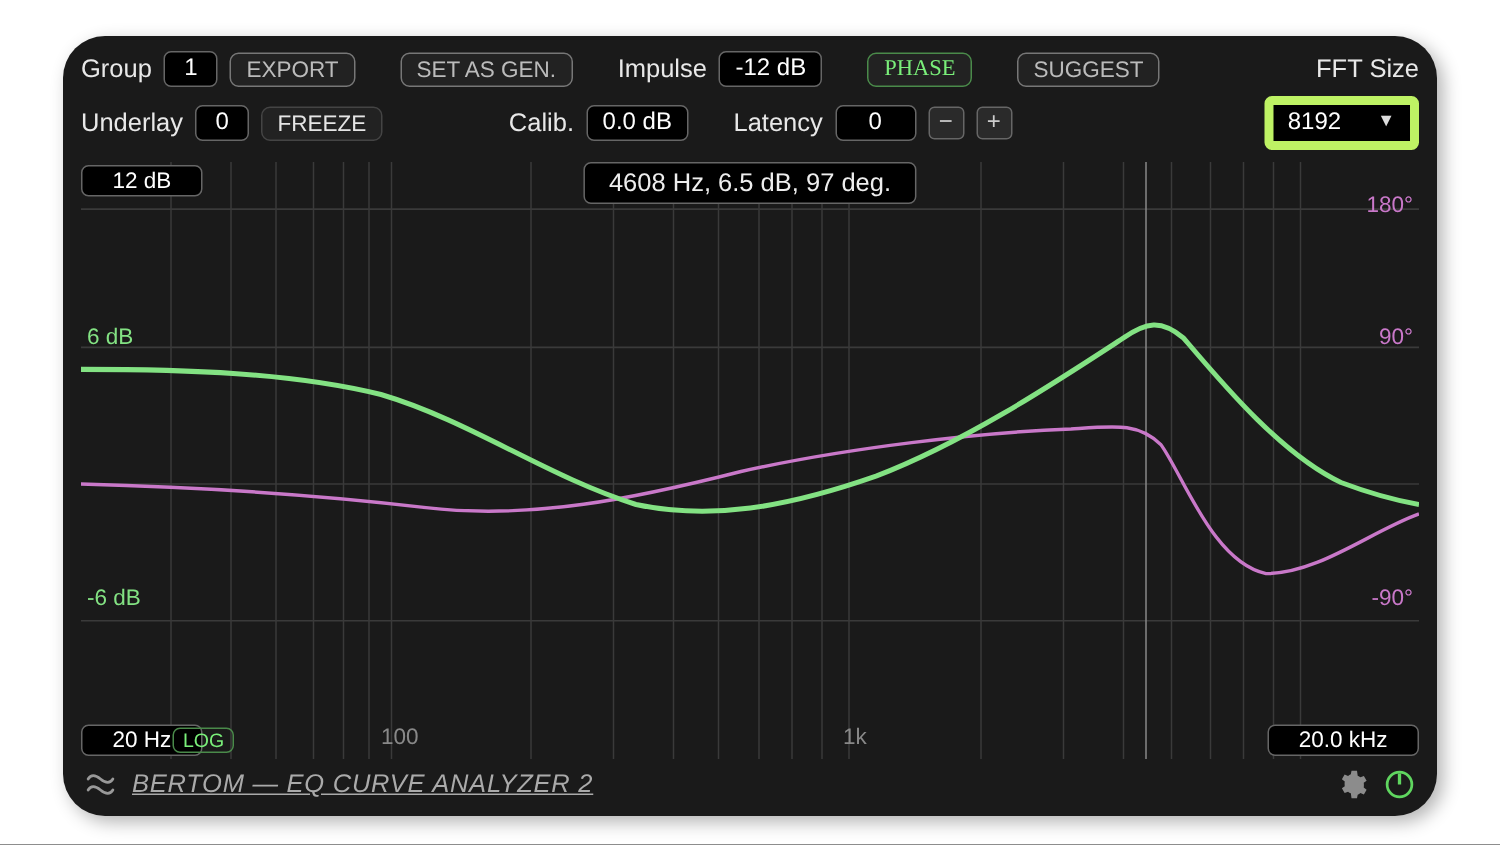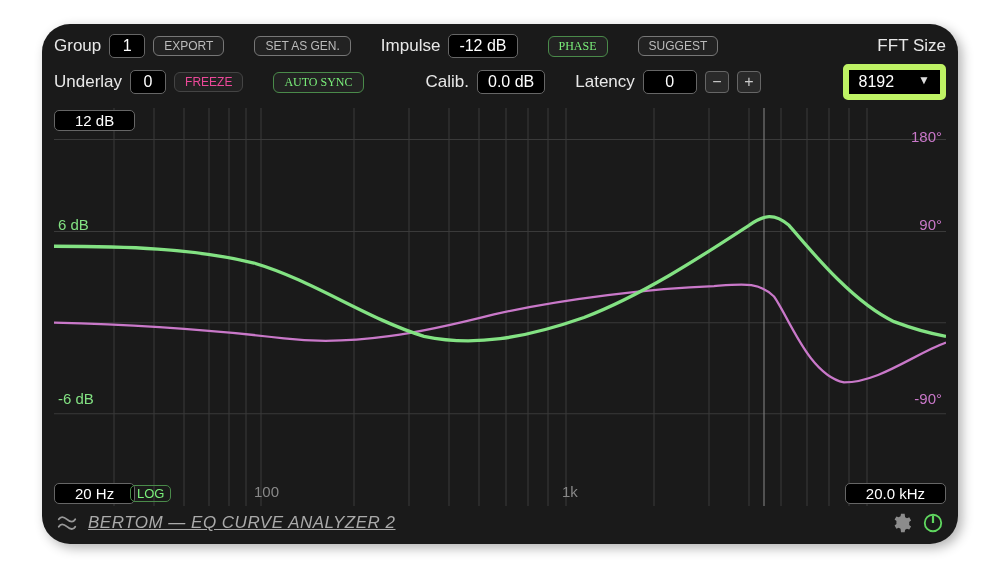--- a/index.html
+++ b/index.html
@@ -11,38 +11,38 @@
   }
   .toolbar { padding: 10px 12px 6px 12px; display: flex; flex-direction: column; gap: 6px; }
   .row { display: flex; gap: 8px; align-items: center; }
   .label { color: #e8e8e8; font-size: 17px; }
   .valbox {
     background: #000; color: #fff; border: 1px solid #666; border-radius: 5px;
     padding: 2px 10px; font-size: 16px; min-width: 36px; text-align: center;
   }
   .btn {
     background: #222; color: #bbb; border: 1px solid #777; border-radius: 6px;
-    padding: 2px 10px; font-size: 12px; cursor: pointer; user-select: none;
+    padding: 2px 10px; font-size: 15px; cursor: pointer; user-select: none;
   }
-  .btn.dim { color: #ec4899; border-color: #444; }
+  .btn.dim { color: #e5e5e5; border-color: #444; }
   .btn.green { color: #7aef7a; border-color: #4a8a4a; font-family: Liberation Serif, serif; }
   .spacer { flex: 0 0 14px; }
   .col-fft { display: flex; flex-direction: column; gap: 6px; margin-left: auto; }
   .fft-label { color: #e8e8e8; font-size: 17px; }
   .fft-select {
     background: #000; color: #fff; border: 6px solid #bef264; border-radius: 5px;
     padding: 3px 10px; font-size: 16px; display: flex; align-items: flex-start; gap: 24px; cursor: pointer;
   }
   .tri { color: #ddd; font-size: 12px; }
   .pm { background: #2a2a2a; color: #ccc; border: 1px solid #666; border-radius: 4px; width: 24px; height: 22px; display: inline-flex; align-items: center; justify-content: center; font-size: 16px; cursor: pointer; }
   .graph-wrap { position: relative; flex: 1; margin: 2px 12px 0 12px; }
   .readout-box { position: absolute; left:50%; transform: translateX(-50%); top: 0; background: #000; border: 1px solid #666; border-radius: 5px; padding: 3px 16px; color:#eee; font-size: 17px;}
   .tick-range { position: absolute; background: #000; color: #fff; border: 1px solid #666; border-radius: 5px; padding: 1px 20px; font-size: 15px; }
   .tick-db-top { left: 0; top: 2px; }
-  .log-btn { position: absolute; left: 76px; bottom: 4px; background: transparent; color:#7aef7a; border:1px solid #4a8a4a; border-radius:5px; padding:0 6px; font-size:13px; cursor:pointer;}
+  .log-btn { position: absolute; left: 61px; bottom: 4px; background: transparent; color:#7aef7a; border:1px solid #4a8a4a; border-radius:5px; padding:0 6px; font-size:13px; cursor:pointer;}
   .axis-lbl { position: absolute; font-size: 15px; }
   .lbl-green { color: #83e283; }
   .lbl-pink { color: #c978c9; }
   .lbl-grey { color: #888; }
   .footer { display: flex; align-items: center; gap: 10px; padding: 6px 14px 10px 14px; color: #aaa; font-size: 17px; font-style: italic; letter-spacing: 0.5px; text-decoration: underline;}
   .footer .spacer2 { flex: 1; }
   .iconbtn { cursor: pointer; display:inline-flex; }
   svg.curve-svg { position:absolute; inset:0; width:100%; height:100%; }
 </style>
 </head>
@@ -66,21 +66,20 @@
       <span class="btn">SUGGEST</span>
       <div class="col-fft">
         <span class="fft-label">FFT Size</span>
       </div>
     </div>
     <div class="row">
       <span class="label">Underlay</span>
       <span class="valbox">0</span>
       <span class="btn dim">FREEZE</span>
       <span class="spacer"></span>
-      <span class="btn green">AUTO SYNC</span>
       <span class="spacer"></span>
       <span class="label" style="margin-left:32px">Calib.</span>
       <span class="valbox" style="min-width:64px">0.0 dB</span>
       <span class="spacer"></span>
       <span class="label">Latency</span>
       <span class="valbox" style="min-width:54px">0</span>
       <span class="pm">−</span>
       <span class="pm">+</span>
       <div style="margin-left:auto">
         <div class="fft-select">
@@ -127,20 +126,21 @@
       </g>
 
       <line x1="710" y1="0" x2="710" y2="380" stroke="#888" stroke-width="1"></line>
 
       <path d="M 0 205 C 80 207, 160 212, 230 220 C 300 228, 370 214, 440 197 C 510 182, 600 172, 660 170 C 690 168, 705 166, 720 180 C 735 200, 755 255, 790 262 C 825 262, 860 235, 892 224" stroke="#c978c9" stroke-width="2.2" fill="none"></path>
 
       <path d="M 0 132 C 70 132, 140 134, 200 148 C 260 165, 310 200, 370 218 C 420 228, 470 220, 530 200 C 590 178, 650 140, 695 112 C 710 102, 720 100, 735 112 C 760 140, 800 186, 840 204 C 865 213, 880 216, 892 218" stroke="#83e283" stroke-width="3.2" fill="none"></path>
     </svg>
 
     <span class="tick-range tick-db-top">12 dB</span>
+    <div class="readout-box">4608 Hz, 6.5 dB, 97 deg.</div>
 
     <span class="axis-lbl lbl-green" style="left:4px; top:108px">6 dB</span>
     <span class="axis-lbl lbl-green" style="left:4px; top:282px">-6 dB</span>
     <span class="axis-lbl lbl-pink" style="right:4px; top:20px">180°</span>
     <span class="axis-lbl lbl-pink" style="right:4px; top:108px">90°</span>
     <span class="axis-lbl lbl-pink" style="right:4px; top:282px">-90°</span>
 
     <span class="axis-lbl lbl-grey" style="left:200px; bottom:6px">100</span>
     <span class="axis-lbl lbl-grey" style="left:508px; bottom:6px">1k</span>
 

